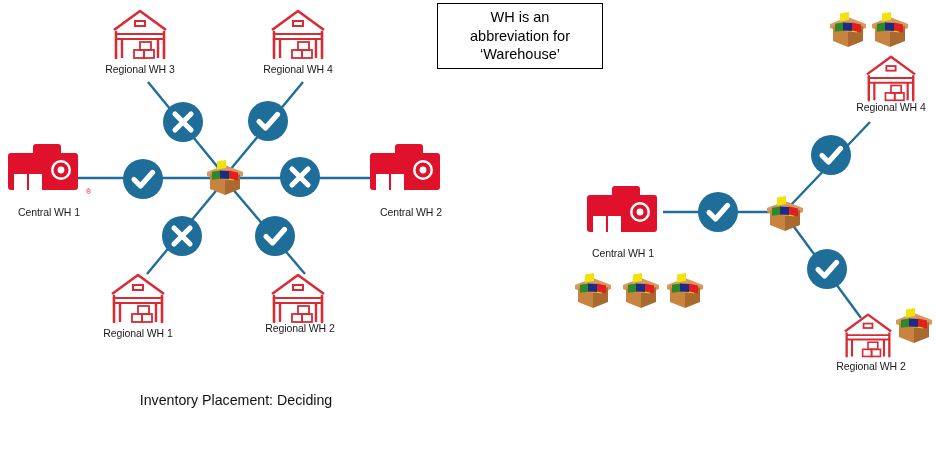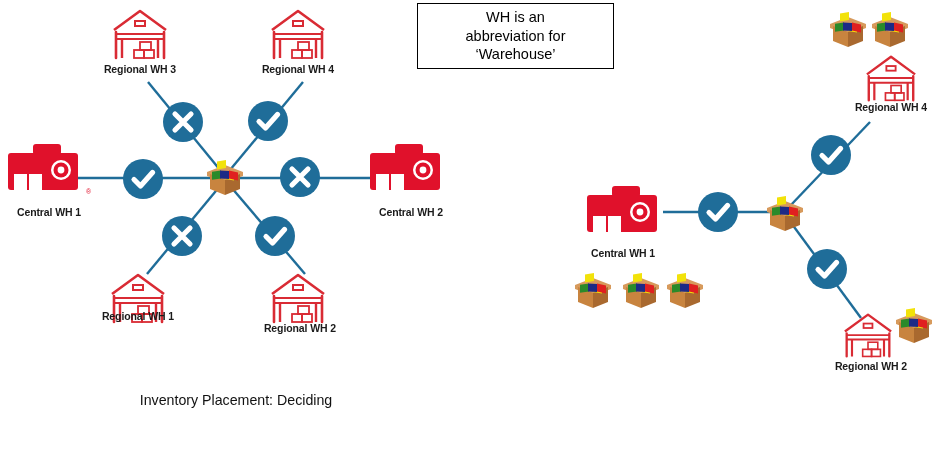--- a/index.html
+++ b/index.html
@@ -29,21 +29,20 @@
 
   
   .node-label {
     position: absolute;
     font-size: 10.5px;
     color: #1a1a1a;
     letter-spacing: -0.1px;
     white-space: nowrap;
     text-align: center;
     font-family: "Liberation Sans", sans-serif;
-    font-weight: bold;
   }
 
   
   .store-icon { position: absolute; }
 
   
   .wh-icon { position: absolute; }
 
   
   .box-icon { position: absolute; }
@@ -170,21 +169,21 @@
       <path d="M4 22 L30 3 L56 22" fill="none" stroke="#d92b34" stroke-width="2.6" stroke-linejoin="round"></path>
       <path d="M6 24 L6 50 M54 24 L54 50" stroke="#d92b34" stroke-width="2.6" stroke-linecap="round"></path>
       <path d="M6 26 L54 26 M6 31 L54 31" stroke="#d92b34" stroke-width="2.2"></path>
       <path d="M12 31 L12 50 M48 31 L48 50" stroke="#d92b34" stroke-width="2.4"></path>
       <rect x="25" y="13" width="10" height="5" fill="none" stroke="#d92b34" stroke-width="2"></rect>
       <rect x="30" y="34" width="11" height="8" fill="none" stroke="#d92b34" stroke-width="1.8"></rect>
       <rect x="24" y="42" width="10" height="8" fill="none" stroke="#d92b34" stroke-width="1.8"></rect>
       <rect x="34" y="42" width="10" height="8" fill="none" stroke="#d92b34" stroke-width="1.8"></rect>
     </svg>
   </div>
-  <div class="node-label" style="left:93px; top:310px; width:90px;">Regional WH 1</div>
+  <div class="node-label" style="left:93px; top:327px; width:90px;">Regional WH 1</div>
 
   <div class="wh-icon" style="left:268px; top:272px; width:60px; height:54px;">
     <svg viewBox="0 0 60 54" width="60" height="54">
       <path d="M4 22 L30 3 L56 22" fill="none" stroke="#d92b34" stroke-width="2.6" stroke-linejoin="round"></path>
       <path d="M6 24 L6 50 M54 24 L54 50" stroke="#d92b34" stroke-width="2.6" stroke-linecap="round"></path>
       <path d="M6 26 L54 26 M6 31 L54 31" stroke="#d92b34" stroke-width="2.2"></path>
       <path d="M12 31 L12 50 M48 31 L48 50" stroke="#d92b34" stroke-width="2.4"></path>
       <rect x="25" y="13" width="10" height="5" fill="none" stroke="#d92b34" stroke-width="2"></rect>
       <rect x="30" y="34" width="11" height="8" fill="none" stroke="#d92b34" stroke-width="1.8"></rect>
       <rect x="24" y="42" width="10" height="8" fill="none" stroke="#d92b34" stroke-width="1.8"></rect>
@@ -240,21 +239,21 @@
     <svg viewBox="0 0 40 40" width="40" height="40">
       <circle cx="20" cy="20" r="20" fill="#1f6d99"></circle>
       <path d="M11 20.5 L17.5 27 L29.5 13.5" fill="none" stroke="#ffffff" stroke-width="5.2" stroke-linecap="round" stroke-linejoin="round"></path>
     </svg>
   </div>
 
   <div class="caption" style="left:88px; top:391px; width:296px;">
     <div>Inventory Placement: Deciding</div>
   </div>
 
-  <div class="callout" style="left:417px; top:3px; width:197px; height:66px;">
+  <div class="callout" style="left:437px; top:3px; width:166px; height:66px;">
     <div class="callout-text">
       <div>WH is an</div>
       <div>abbreviation for</div>
       <div>‘Warehouse’</div>
     </div>
   </div>
 
   <div class="box-icon" style="left:826px; top:8px; width:44px; height:42px;">
     <svg viewBox="0 0 44 42" width="44" height="42">
       <path d="M4 16 L22 9 L40 16 L40 20 L22 27 L4 20 Z" fill="#d79a5c"></path>

